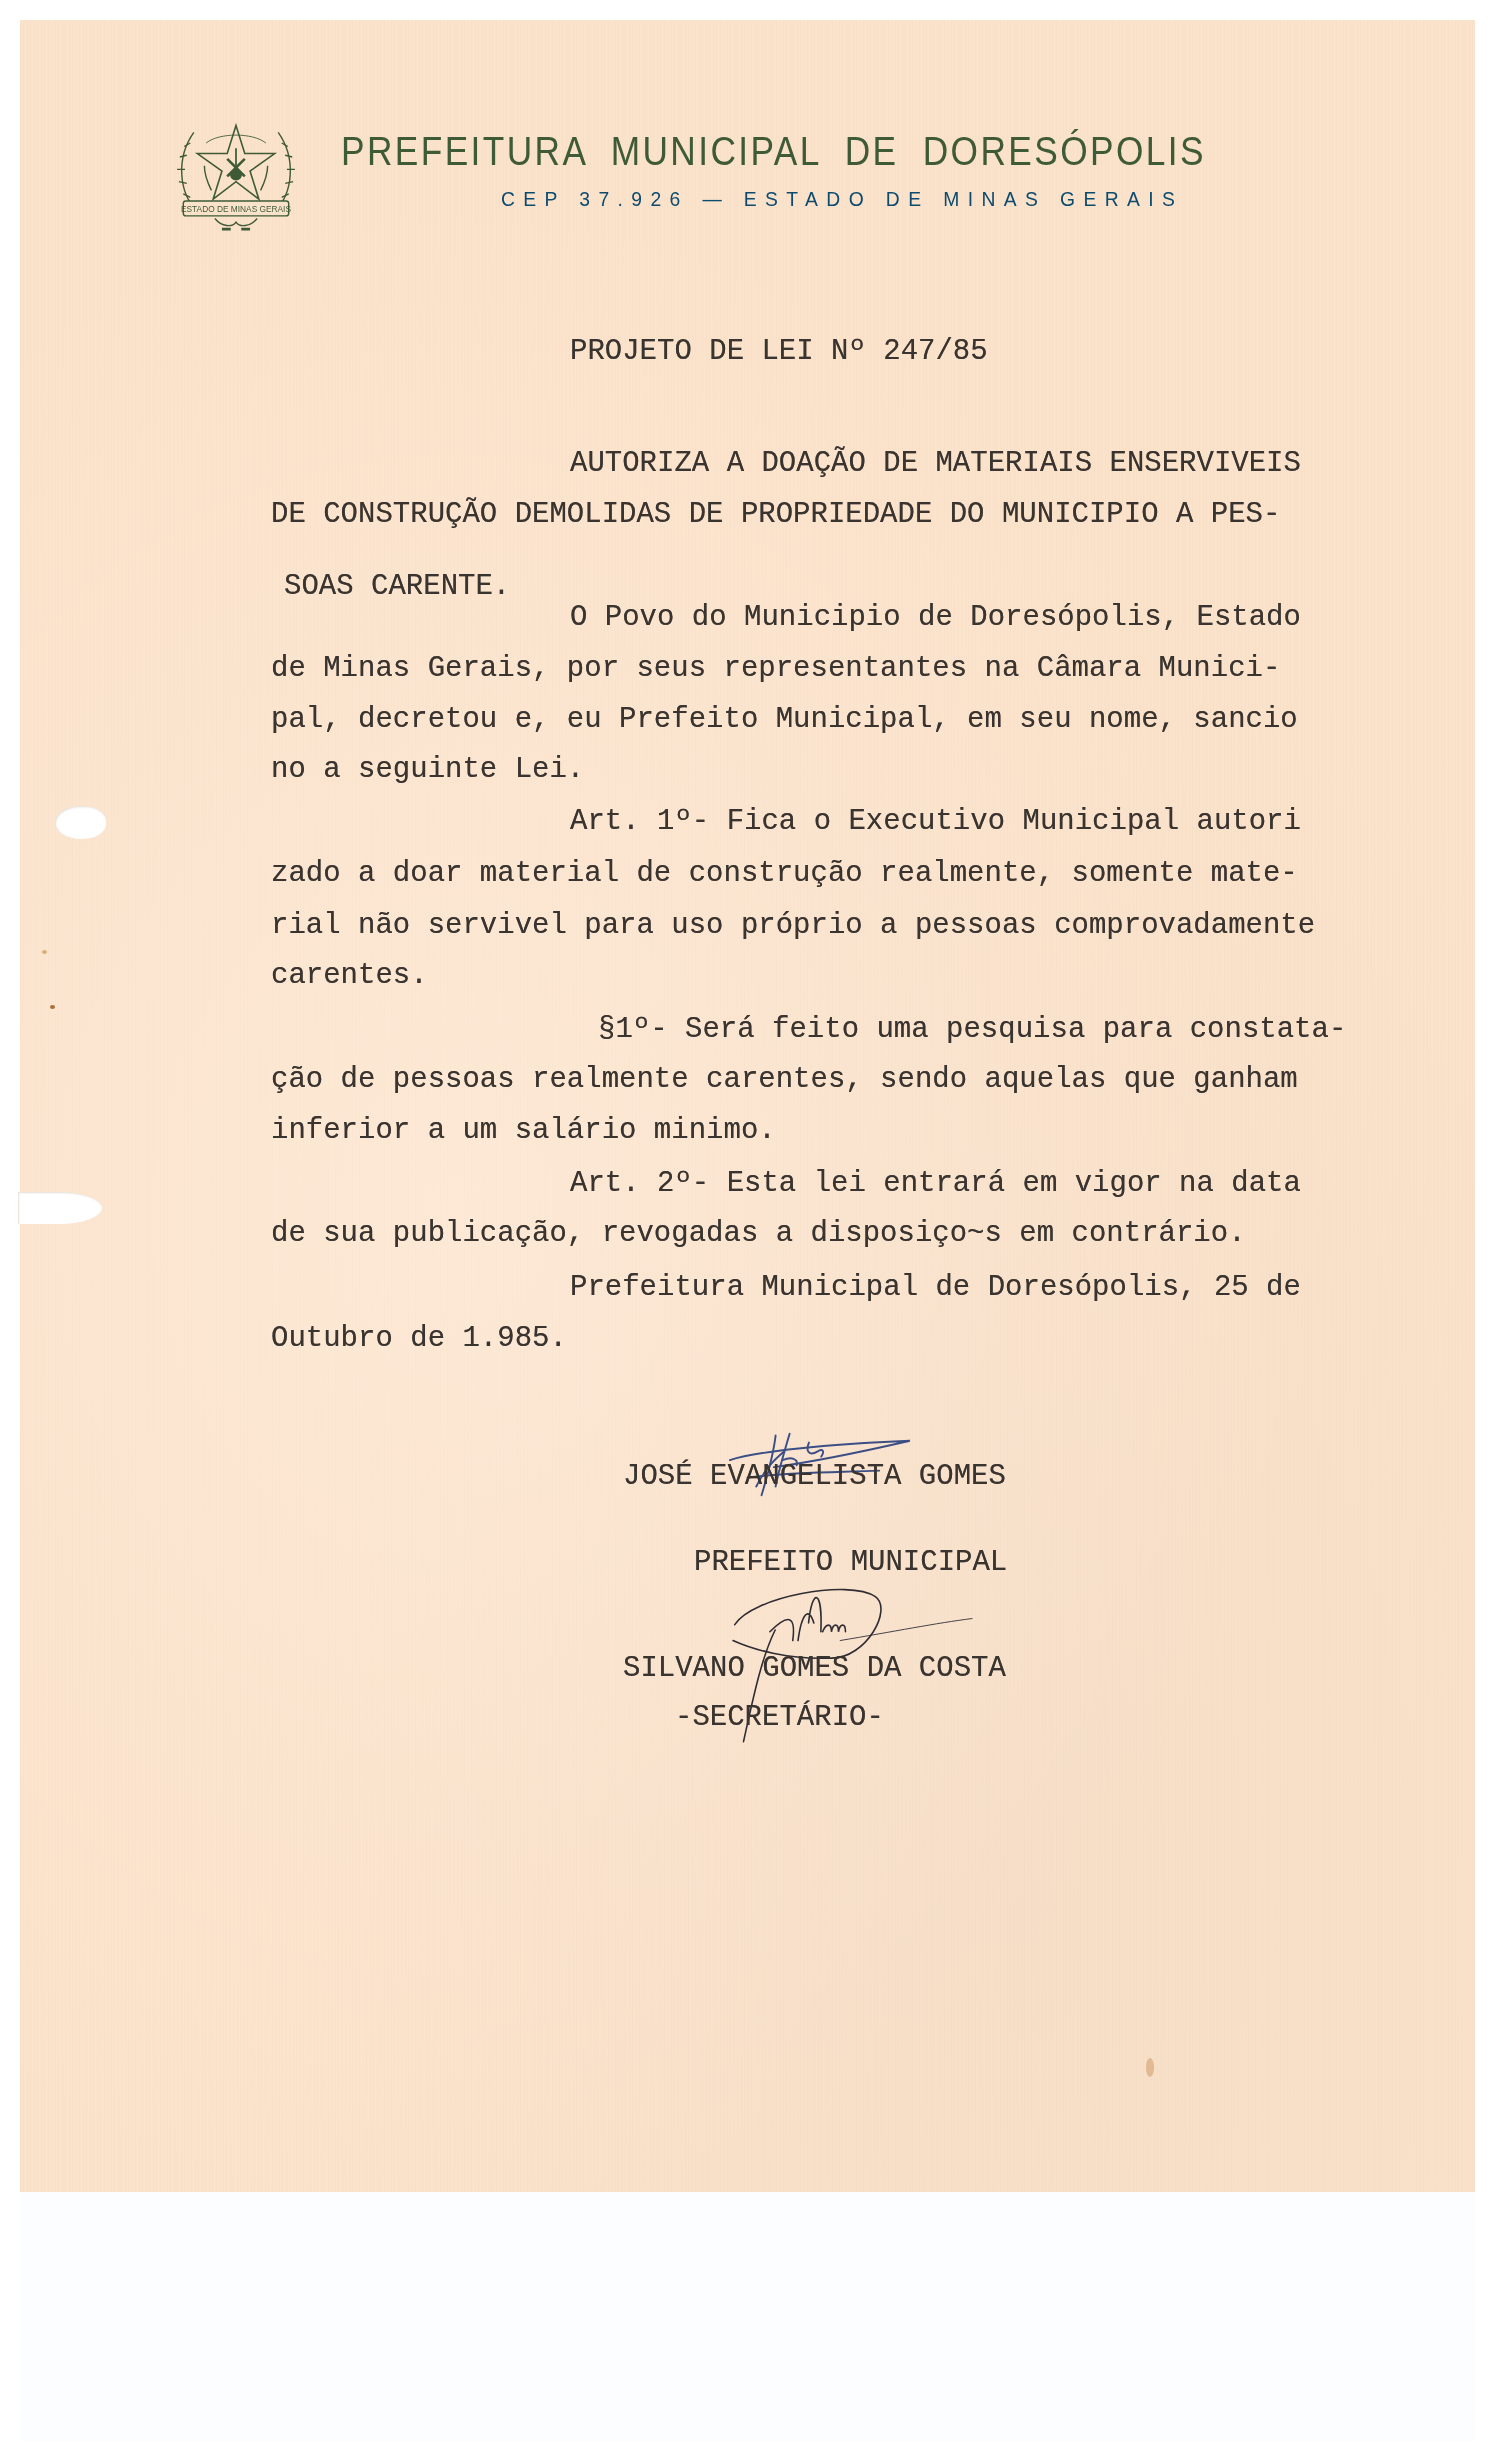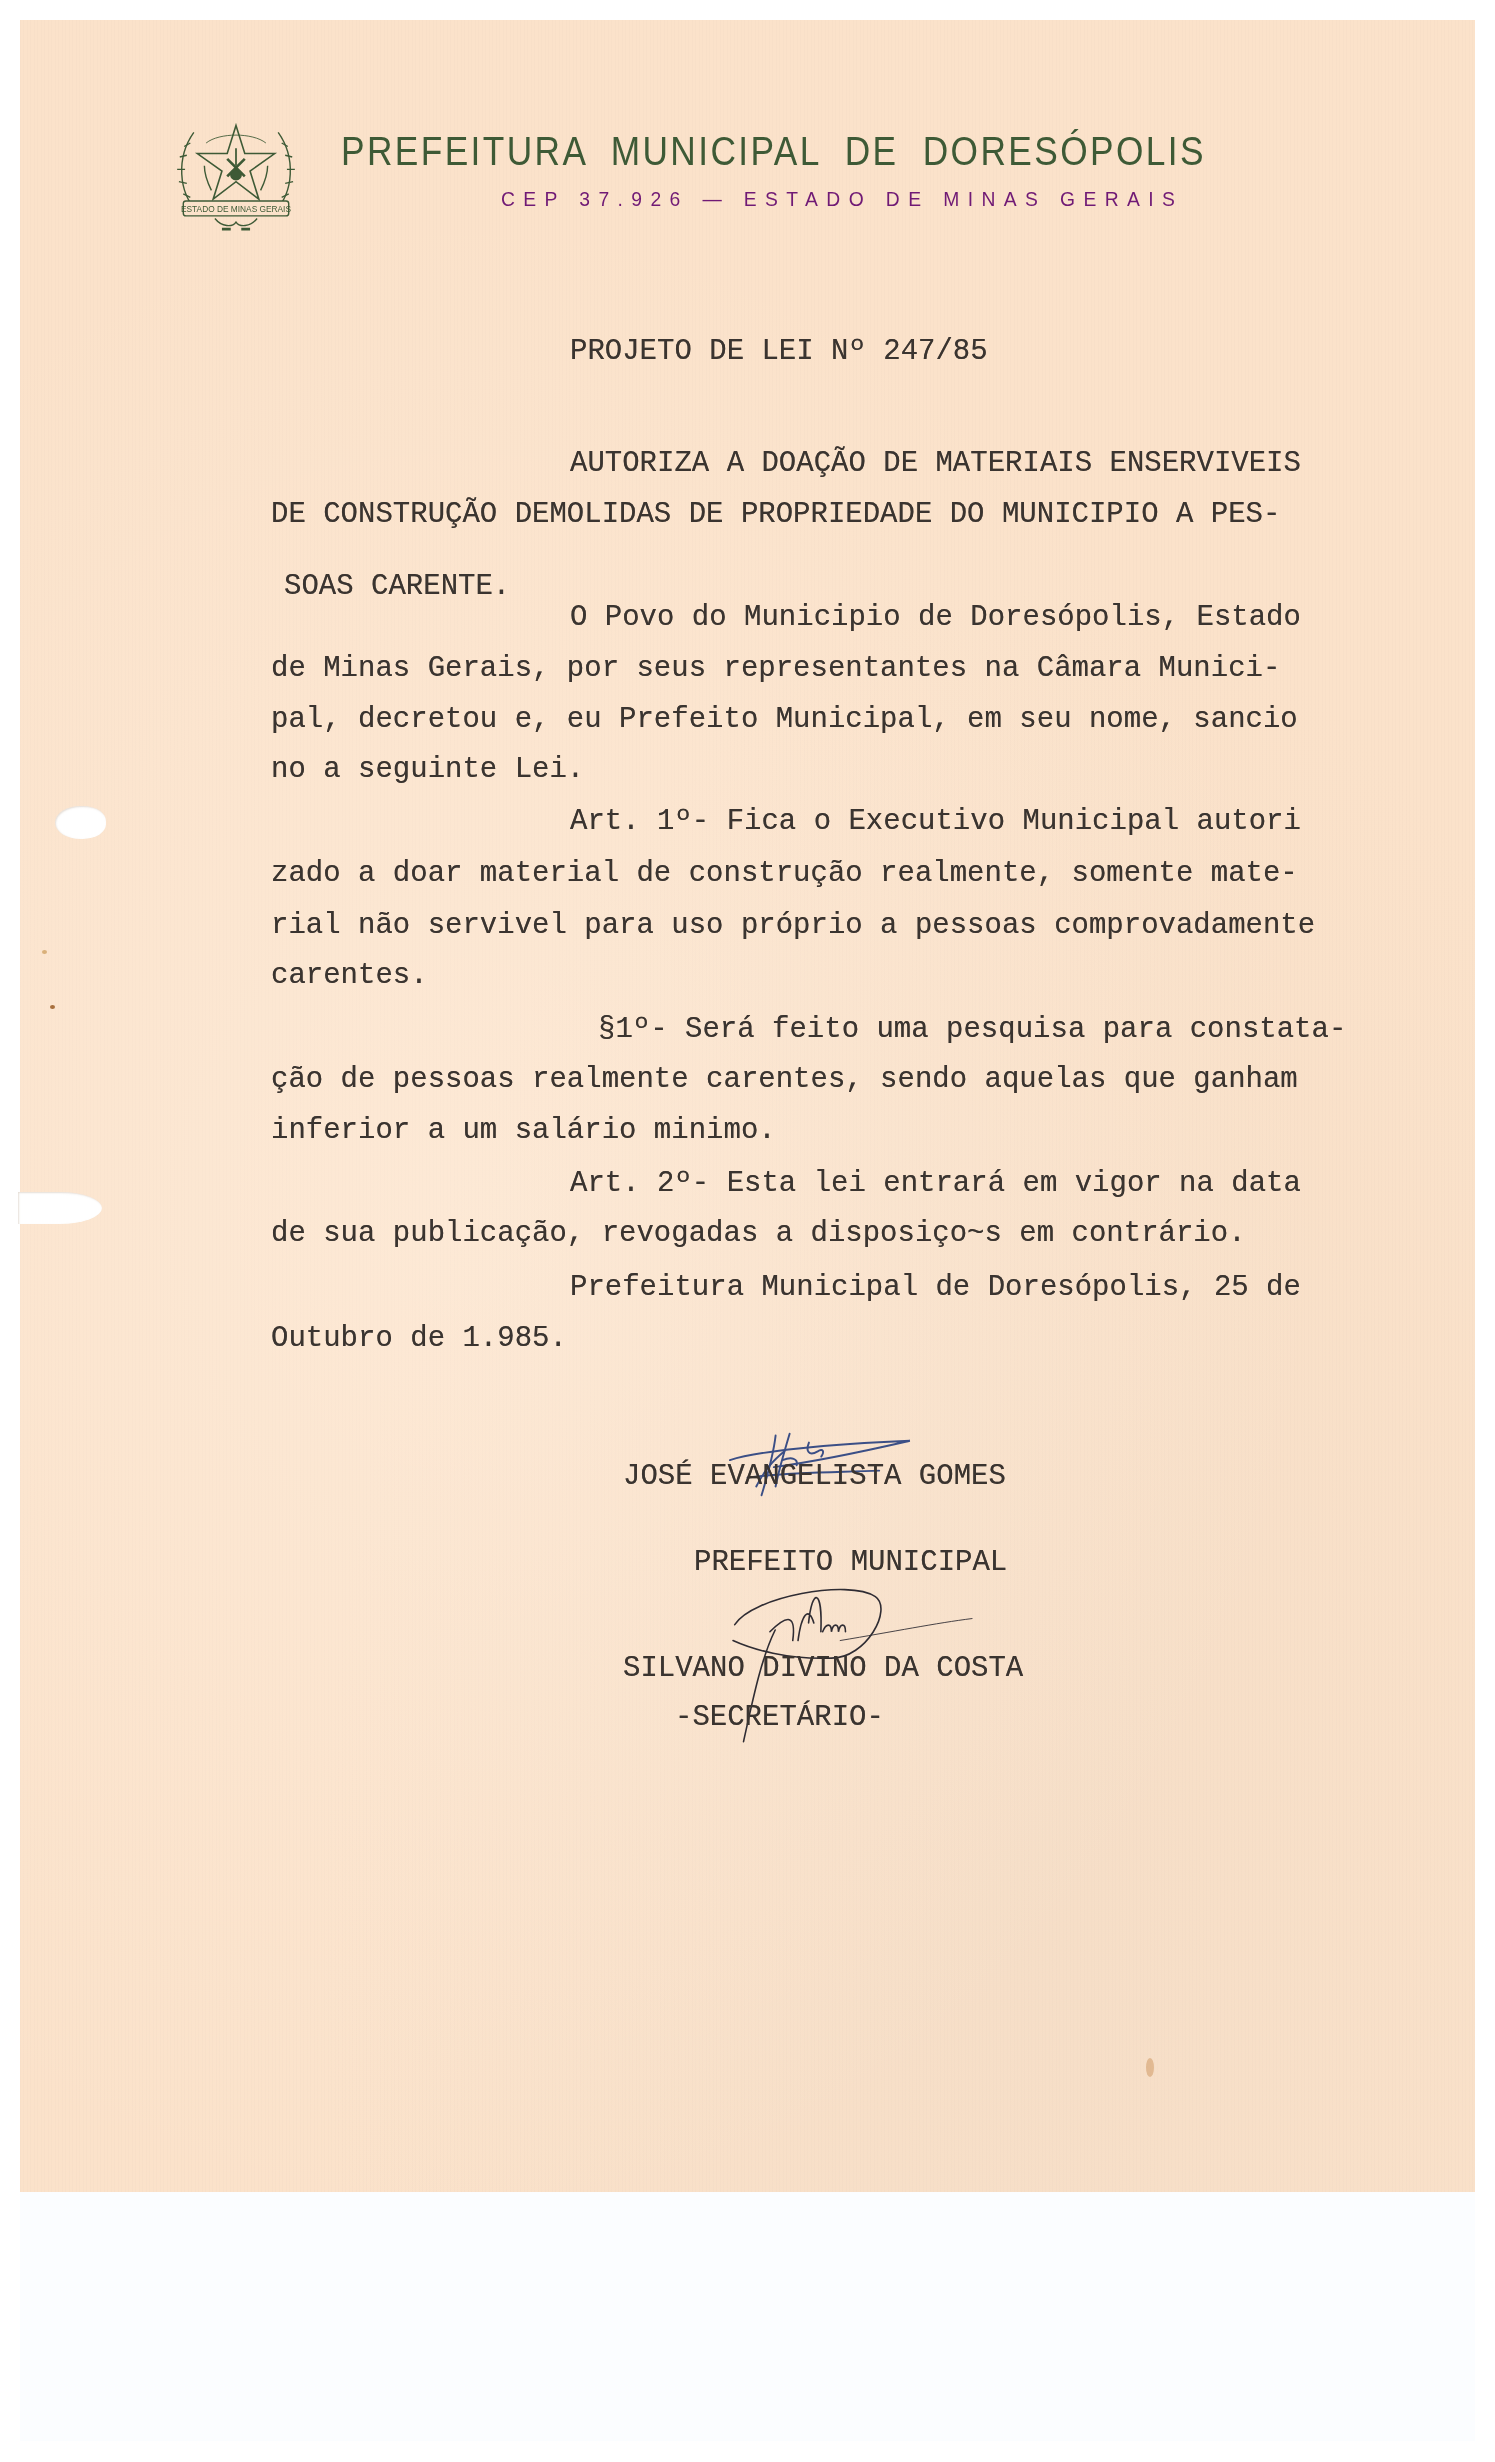--- a/index.html
+++ b/index.html
@@ -27,21 +27,21 @@
   .crest { position:absolute; left:171px; top:113px; width:130px; height:125px; }
   .lh-title {
     position:absolute; left:341px; top:128px;
     font-family:"Liberation Sans", sans-serif; font-weight:normal;
     font-size:41px; letter-spacing:2.8px; word-spacing:14px; color:#3e5a36;
     transform:scaleX(0.86); transform-origin:left top; white-space:nowrap;
   }
   .lh-sub {
     position:absolute; left:501px; top:189px;
     font-family:"Liberation Sans", sans-serif;
-    font-size:19.3px; letter-spacing:8.4px; color:#701a75; white-space:nowrap;
+    font-size:19.3px; letter-spacing:8.4px; color:#0c4a6e; white-space:nowrap;
   }
   .tw {
     position:absolute; white-space:pre;
     font-family:"Liberation Mono", monospace; font-size:29px; line-height:29px;
     color:#3a3430; letter-spacing:0px;
     text-shadow: 0 0 0.5px rgba(40,35,30,0.6);
   }
   .sig { position:absolute; }
   .speck { position:absolute; border-radius:50%; }
 </style>
@@ -123,15 +123,15 @@
 <div class="tw" style="left:694px;top:1512px;margin-top:36px;">PREFEITO MUNICIPAL</div>
 
 <svg class="sig" style="left:717px;top:1579px;" width="264" height="167" viewBox="0 0 300 190">
   <g fill="none" stroke="#2f2c33" stroke-width="1.8" stroke-linecap="round">
     <path d="M20 52 C40 20 150 0 180 20 C200 34 170 90 130 90 C80 92 40 80 18 70"></path>
     <path d="M60 60 C80 40 90 40 86 70 M92 70 C96 40 104 30 110 50 M104 50 C108 10 120 10 118 60 M120 60 c4 -10 10 -10 10 0 c2 -10 8 -10 8 0 c2 -10 8 -10 8 0"></path>
     <path d="M66 58 C50 90 40 140 30 185"></path>
     <path d="M140 70 C200 60 250 50 290 45" stroke-width="1"></path>
   </g>
 </svg>
-<div class="tw" style="left:623px;top:1654px;">SILVANO DIVINO DA COSTA</div>
+<div class="tw" style="left:623px;top:1654px;">SILVANO GOMES DA COSTA</div>
 <div class="tw" style="left:675px;top:1703px;">-SECRETÁRIO-</div>
 
 
 </body></html>

